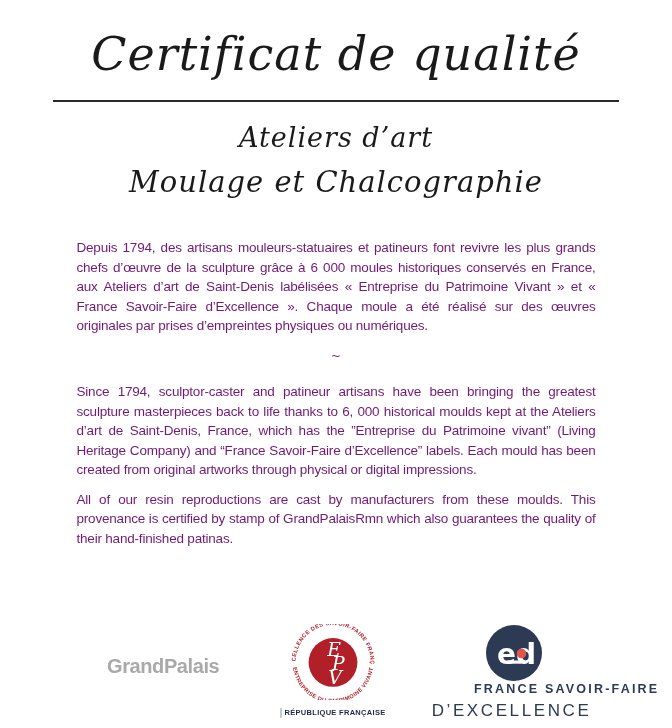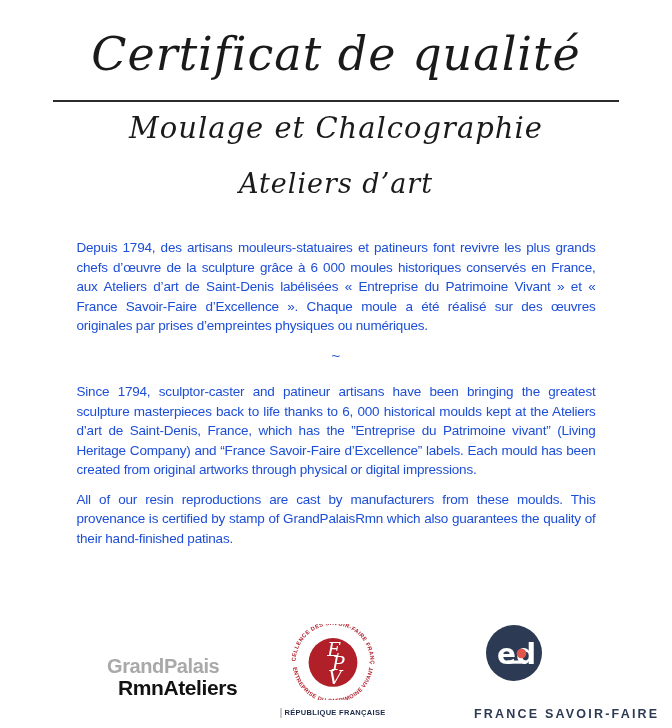--- a/index.html
+++ b/index.html
@@ -15,21 +15,21 @@
   }
   .rule { width:566px; height:2px; background:#2b2b2b; margin:15px auto 0; }
   .subtitle {
     text-align:center; font-family:"DejaVu Serif", serif; font-style:italic;
     color:#1a1a1a; letter-spacing:1px;
   }
   .subtitle.s1 { font-size:27px; line-height:36px; margin-top:18px; }
   .subtitle.s2 { font-size:29px; line-height:40px; margin-top:6px; }
   .bodytext {
     width:519px; margin:36px auto 8px; text-align:justify;
-    font-size:13.5px; line-height:19.5px; letter-spacing:-0.2px; color:#1d4ed8;
+    font-size:13.5px; line-height:19.5px; letter-spacing:-0.2px; color:#701a75;
   }
   .bodytext p { margin:0 0 10px 0; }
   .bodytext p.eng { }
   .tilde { text-align:center; font-size:15px; letter-spacing:0; margin:2px 0 17px; }
   
   .logos { position:absolute; left:0; top:622px; width:672px; height:106px; }
   .logo-gp {
     position:absolute; left:107px; top:34px;
     font-weight:bold; font-size:20px; line-height:21px; letter-spacing:-0.4px;
   }
@@ -42,55 +42,54 @@
     font-size:7.5px; font-weight:bold; letter-spacing:0.3px; color:#1b2a4a; white-space:nowrap;
   }
   .flag {
     display:inline-block; width:12px; height:8px;
     background:linear-gradient(90deg,#24306e 0 33%,#ffffff 33% 66%,#d6202f 66% 100%);
     outline:1px solid #c9c9c9;
   }
   .logo-ed { position:absolute; left:434px; top:2px; width:160px; text-align:center; }
   .logo-ed svg.badge { display:block; margin:0 auto; }
   .ed-line1 {
-    margin-top:25px; font-size:12.5px; font-weight:bold; letter-spacing:2.2px;
+    margin-top:0; font-size:12.5px; font-weight:bold; letter-spacing:2.2px;
     color:#2d3a54; white-space:nowrap;padding-left:40px;
   }
   .ed-line2 {
     margin-top:3px; font-size:17px; font-weight:normal; letter-spacing:2.6px;
     color:#2d3a54; display:flex; align-items:center; justify-content:center; gap:5px; white-space:nowrap;
   }
   .epv-arc { font-family:"Liberation Sans",sans-serif; font-size:6px; font-weight:bold; letter-spacing:0.45px; }
   .epv-letter { font-family:"DejaVu Serif",serif; font-style:italic; font-size:20px; }
   .ed-letter { font-family:"DejaVu Sans",sans-serif; font-weight:bold; font-size:28px; }
 </style>
 </head>
 <body>
 
 <div class="page">
 
   <h1 class="title">Certificat de qualité</h1>
 
   <div class="rule"></div>
 
+  <div class="subtitle s1">Ateliers d’art</div>
   <div class="subtitle s2">Moulage et Chalcographie</div>
-  <div class="subtitle s1">Ateliers d’art</div>
 
   <div class="bodytext">
     <p>Depuis 1794, des artisans mouleurs-statuaires et patineurs font revivre les plus grands chefs d’œuvre de la sculpture grâce à 6 000 moules historiques conservés en France, aux Ateliers d’art de Saint-Denis labélisées « Entreprise du Patrimoine Vivant » et « France Savoir-Faire d’Excellence ». Chaque moule a été réalisé sur des œuvres originales par prises d’empreintes physiques ou numériques.</p>
     <div class="tilde">~</div>
     <p class="eng">Since 1794, sculptor-caster and patineur artisans have been bringing the greatest sculpture masterpieces back to life thanks to 6, 000 historical moulds kept at the Ateliers d’art de Saint-Denis, France, which has the ”Entreprise du Patrimoine vivant” (Living Heritage Company) and “France Savoir-Faire d’Excellence” labels. Each mould has been created from original artworks through physical or digital impressions.</p>
     <p class="eng">All of our resin reproductions are cast by manufacturers from these moulds. This provenance is certified by stamp of GrandPalaisRmn which also guarantees the quality of their hand-finished patinas.</p>
   </div>
 
   <div class="logos">
 
     <div class="logo-gp">
       <div class="gp1">GrandPalais</div>
-      <div class="gp2">RmnAteliers</div>
     </div>
 
     <div class="logo-epv">
       <svg width="94" height="76" viewBox="0 0 100 81">
         <defs>
           <path id="epvArcTop" d="M 10,41 A 40,40 0 0 1 90,41" fill="none"></path>
           <path id="epvArcBottom" d="M 7,41 A 43,43 0 0 0 93,41" fill="none"></path>
         </defs>
         <circle cx="50" cy="41" r="26" fill="#b11f29"></circle>
         <text class="epv-letter" x="44" y="34" fill="#ffffff">E</text>

